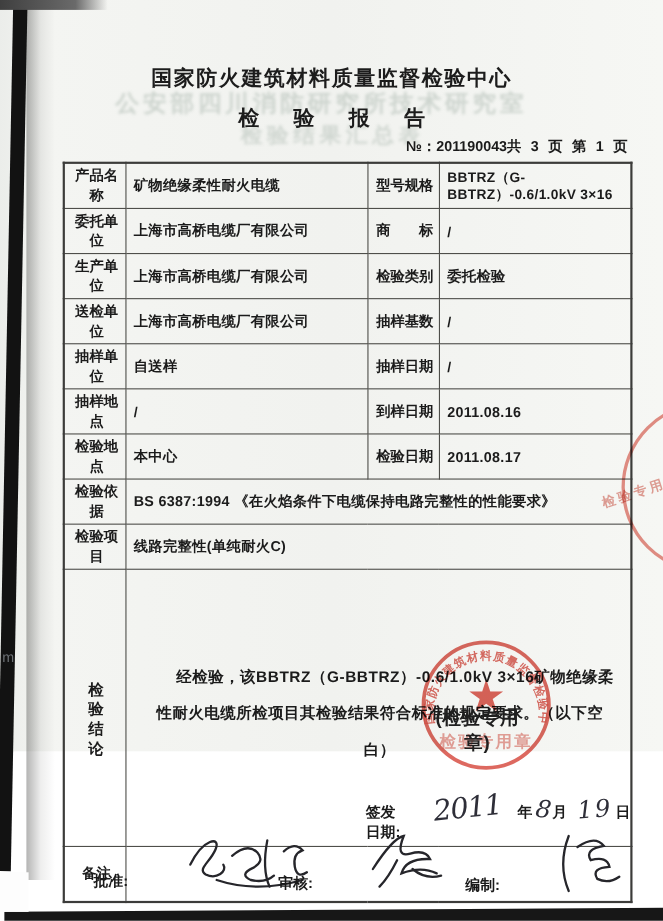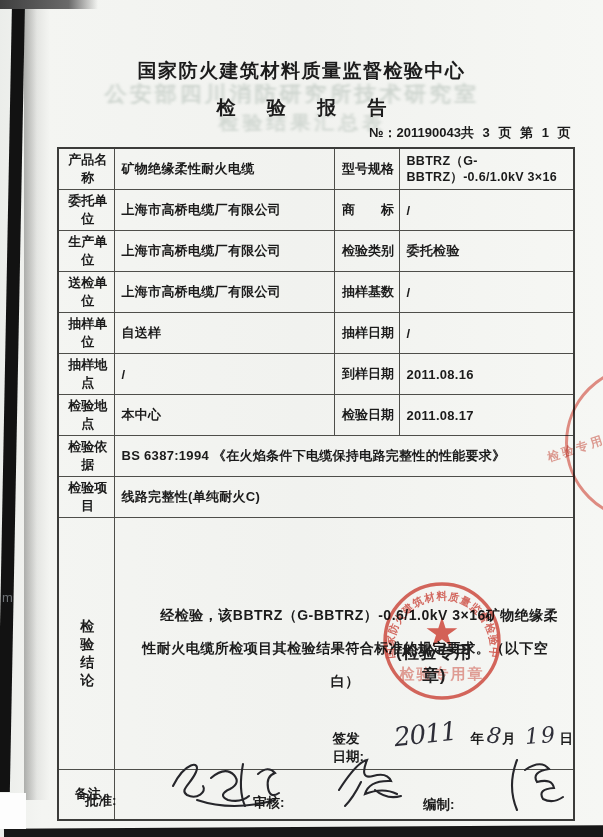--- a/index.html
+++ b/index.html
@@ -3,21 +3,21 @@
 <meta charset="utf-8">
 <style>
   html,body{margin:0;padding:0;}
   body{
     width:603px;height:837px;position:relative;overflow:hidden;
     background:#ffffff;
     font-family:"Liberation Sans",sans-serif;
     color:#1a1a1a;
   }
   .paper{
-    position:absolute;left:0;top:0;width:603px;height:837px;
+    position:absolute;left:0;top:0;width:603px;height:683px;
     background:linear-gradient(90deg,#ebedea 0%,#f4f5f2 7%,#f1f2ef 50%,#f6f7f4 100%);
   }
   
   .spine{position:absolute;left:12px;top:2px;width:13px;height:790px;background:#121212;
     transform:rotate(1.1deg);transform-origin:top left;z-index:6;}
   .spine-fade{position:absolute;left:24px;top:0;width:26px;height:800px;z-index:5;
     background:linear-gradient(90deg,rgba(90,90,88,.45),rgba(160,160,158,.18),rgba(0,0,0,0));}
   .bottom-edge{position:absolute;left:4px;top:827px;width:606px;height:14px;background:#171717;
     transform:rotate(-0.35deg);z-index:6;}
   .top-smudge{position:absolute;left:0;top:0;width:98px;height:9px;z-index:6;

